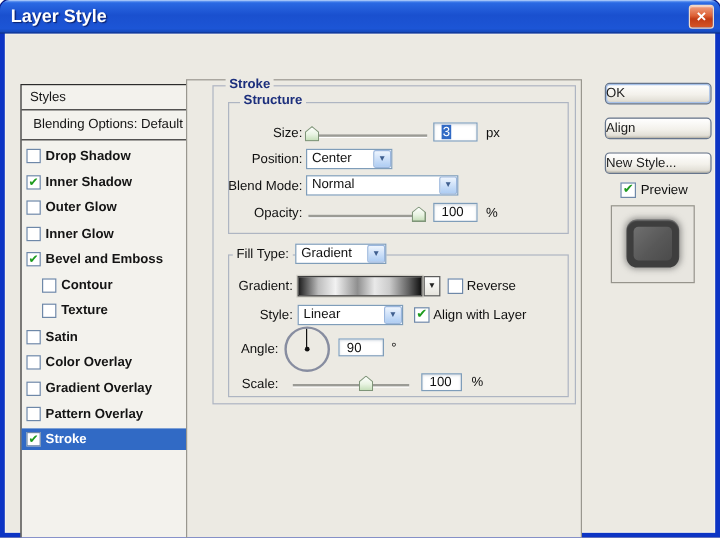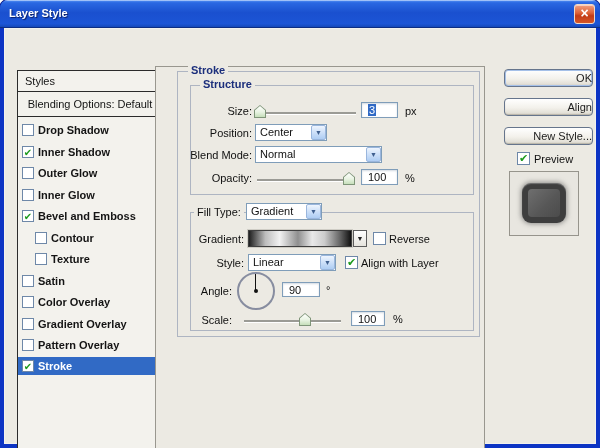--- a/index.html
+++ b/index.html
@@ -3,21 +3,21 @@
 <meta charset="utf-8">
 <style>
   html,body{margin:0;padding:0;background:#fff;}
   *{box-sizing:border-box;font-family:"Liberation Sans","DejaVu Sans",sans-serif;}
   #win{position:relative;width:600px;height:448px;border-radius:8px 8px 0 0;overflow:hidden;
        background:#0c34c4;box-shadow:0 0 0 1px #04127e;}
   
   .titlebar{position:absolute;left:0;top:0;width:600px;height:28px;
     background:linear-gradient(180deg,#5a96f5 0%,#2a68e2 10%,#1a50cf 45%,#1c55d6 85%,#1244b0 100%);
     box-shadow:inset 0 1px 0 rgba(255,255,255,.45), inset 0 -1px 0 rgba(0,0,40,.35);}
-  .title{position:absolute;left:9px;top:0;line-height:27px;color:#fff;font-weight:bold;font-size:11px;
+  .title{position:absolute;left:9px;top:0;line-height:27px;color:#fff;font-weight:bold;font-size:15px;
     text-shadow:1px 1px 1px #0a1e66;}
   .closebtn{position:absolute;left:574px;top:4px;width:21px;height:20px;border:1px solid #efd9c8;border-radius:3px;
     background:linear-gradient(180deg,#f0a183 0%,#dd6136 45%,#c23c16 60%,#d55527 100%);
     color:#fff;font-weight:bold;font-size:14px;line-height:17px;text-align:center;cursor:pointer;
     box-shadow:inset 0 1px 0 rgba(255,255,255,.5);}
   
   .client{position:absolute;left:4px;top:28px;width:592px;height:416px;background:#eceae3;
     box-shadow:inset 0 0 0 1px rgba(255,255,255,.35);}
   
   .listbox{position:absolute;left:13px;top:42px;width:139px;height:388px;border:1px solid #2b2b2b;background:#f3f2ed;}
@@ -65,21 +65,21 @@
   .cbx{position:absolute;width:13px;height:13px;background:#fff;border:1px solid #6e88a8;
     font-size:11px;line-height:11px;text-align:center;cursor:pointer;}
   .cbx i{font-style:normal;color:#1d9b1d;}
   
   .dial{position:absolute;left:233px;top:244px;width:38px;height:38px;border:2px solid #878da0;border-radius:50%;cursor:pointer;}
   .dial .needle{position:absolute;left:16px;top:0;width:1px;height:17px;background:#111;}
   .dial .dot{position:absolute;left:15px;top:15px;width:4px;height:4px;border-radius:50%;background:#111;}
   
   .btn{position:absolute;left:500px;width:89px;height:18px;border:1px solid #66758c;border-radius:4px;
     background:linear-gradient(180deg,#ffffff 0%,#f3f1eb 55%,#dcd9cf 100%);
-    font-size:11px;color:#1c1c1c;text-align:right;padding-top:2px;cursor:pointer;
+    font-size:11px;color:#1c1c1c;text-align:left;padding-top:2px;cursor:pointer;
     box-shadow:inset 0 -1px 1px rgba(115,110,95,.35);}
   .btn.default{box-shadow:inset 0 0 0 1px #a5c0e8, inset 0 -1px 1px rgba(115,110,95,.35);}
   .pvwpanel{position:absolute;left:505px;top:143px;width:70px;height:65px;background:#e8e6e0;border:1px solid #96948c;}
   .pvwswatch{position:absolute;left:12px;top:11px;width:44px;height:40px;border-radius:9px;background:#3e3e3e;
     box-shadow:0 0 5px 1px rgba(70,70,70,.55), inset 0 1px 1px rgba(255,255,255,.28);}
   .pvwswatch i{position:absolute;left:6px;top:6px;right:6px;bottom:6px;border-radius:4px;
     background:linear-gradient(135deg,#6f6f6f 0%,#585858 55%,#4b4b4b 100%);}
 </style>
 </head>
 <body>

